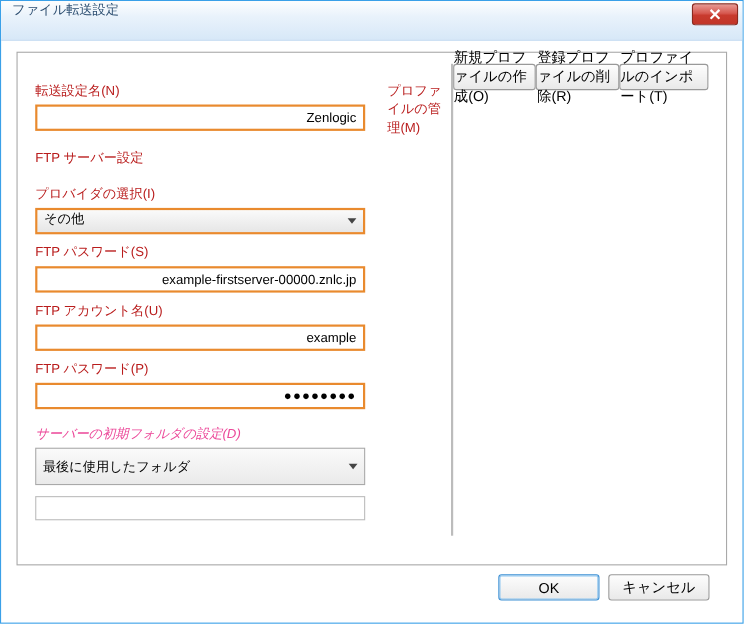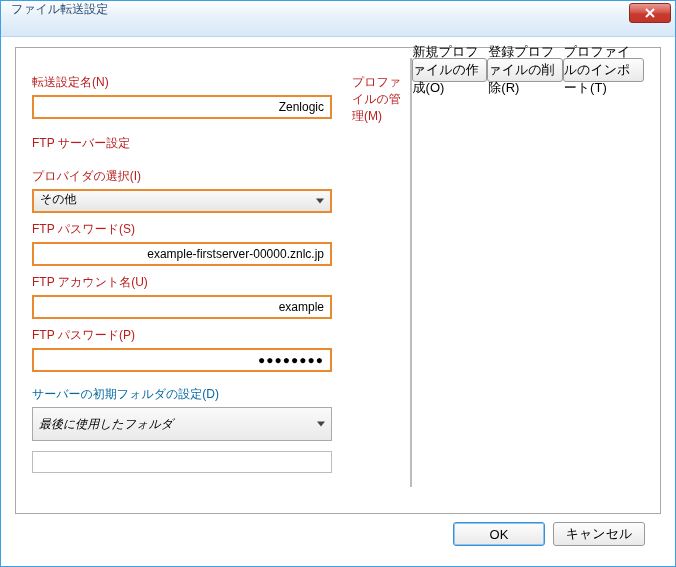--- a/index.html
+++ b/index.html
@@ -74,30 +74,30 @@
     display: flex; align-items: flex-start; padding: 0 6px;
     position: relative;
   }
   .dropdown-arrow {
     position: absolute; right: 6px; top: 50%; transform: translateY(-50%);
     width: 0; height: 0; border-left: 4px solid transparent;
     border-right: 4px solid transparent; border-top: 5px solid #444;
   }
   .fieldset-hdr {
     margin: 14px 0 4px 0;
-    color: #0369a1;
+    color: #ec4899;
+    font-style: italic;
   }
   .plain-select {
     width: 100%; height: 22px;
     border: 1px solid #a9a9a9;
     background: linear-gradient(#fafafa, #eaeaea);
     display: flex; align-items: center; padding: 16px 6px;
     position: relative;
     margin-bottom: 10px;
-    font-style: italic;
   }
   .plain-input {
     width: 100%; height: 22px;
     border: 1px solid #bcbcbc;
     padding: 0 6px; font-size: 12px; background: #fff;
   }
   .profile-box {
     border: 1px solid #bcbcbc; background: #fff;
     flex: 1; min-height: 270px;
     margin-bottom: 14px;

